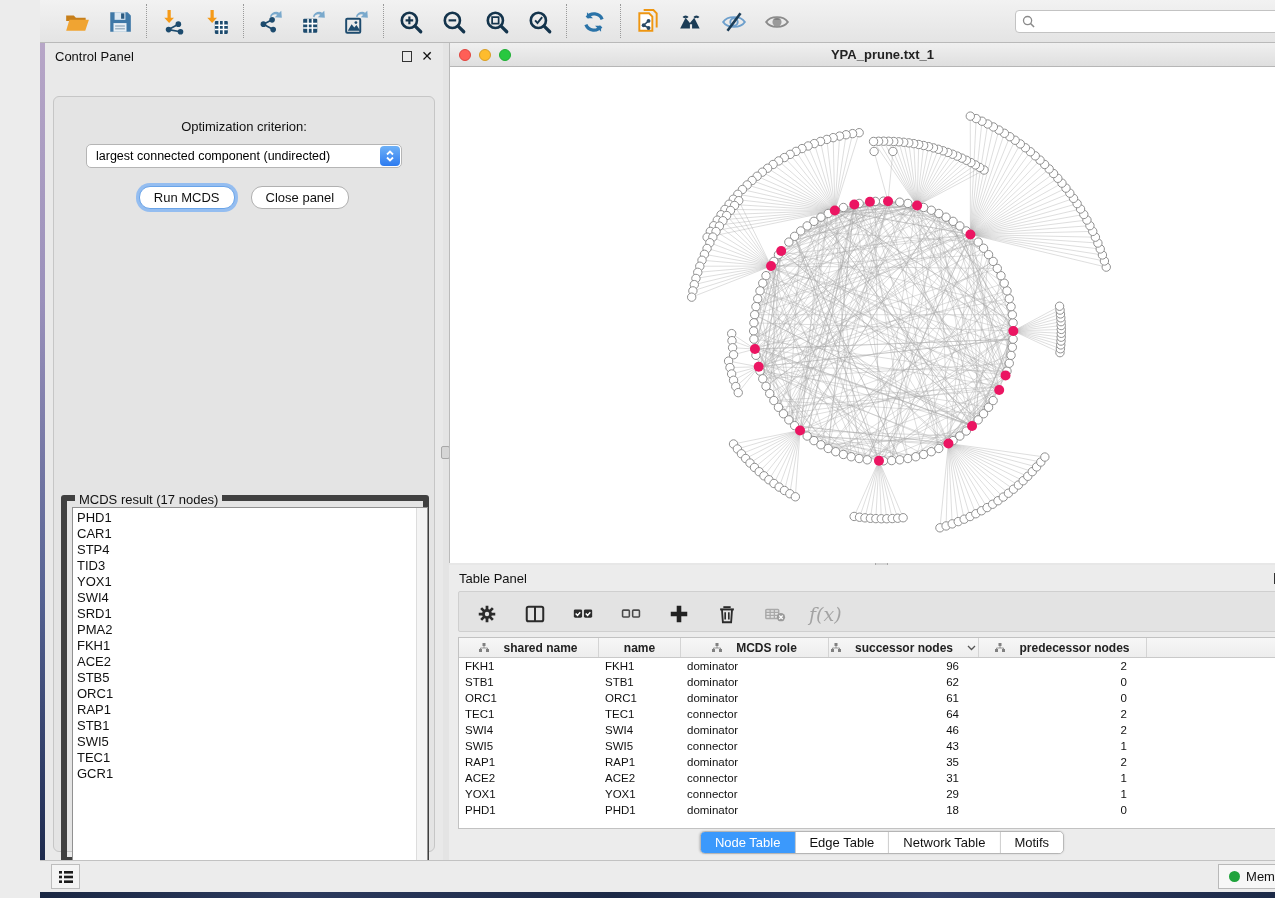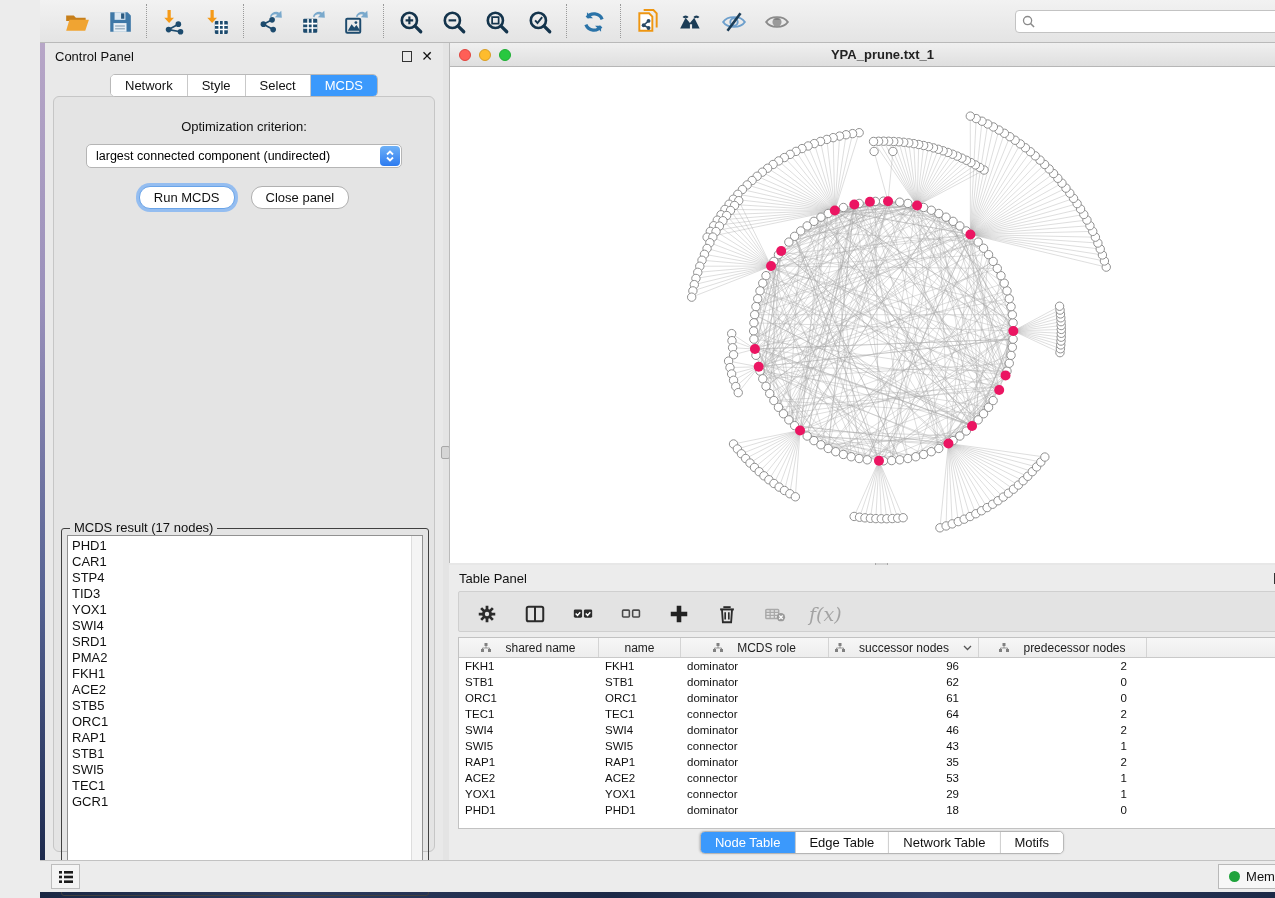--- a/index.html
+++ b/index.html
@@ -40,22 +40,22 @@
   #opt-label { text-align:center; margin-top:22px; font-size:13px; color:#111; }
   #opt-select { margin:10px auto 0; width:316px; height:24px; background:#fff; border:1px solid #b5b5b5;
     border-radius:5px; display:flex; align-items:center; padding-left:9px; font-size:13px; cursor:pointer; position:relative; }
   #opt-select .stepper { position:absolute; right:1px; top:1px; width:20px; height:20px; border-radius:4px;
     background:linear-gradient(#6eb1f7,#2d7bf0); display:flex; flex-direction:column; align-items:center; justify-content:center; }
   #opt-select .stepper svg { width:10px; height:14px; }
   #cp-buttons { display:flex; justify-content:center; gap:16px; margin-top:18px; }
   .mac-btn { background:#fff; border:1px solid #b0b0b0; border-radius:11px; font-size:13px; padding:3px 14px; cursor:pointer; color:#111; }
   .mac-btn.focused { box-shadow:0 0 0 3px rgba(82,156,250,.55); border-color:#6aa4e8; }
 
-  #mcds-group { position:absolute; left:7px; top:431px; width:368px; height:368px;
-    border:1px solid #404040; border-radius:3px; }
+  #mcds-group { position:absolute; left:7px; top:398px; width:368px; height:368px;
+    border:6px solid #404040; border-radius:3px; }
   #mcds-group legend,.group-title { position:absolute; top:-9px; left:8px; background:#e4e4e4; padding:0 4px; font-size:13px; color:#111; }
   #mcds-list { position:absolute; left:5px; top:6px; width:356px; height:354px; background:#fff;
     border:1px solid #919191; font-size:13px; color:#111; overflow:hidden; }
   #mcds-list .list-inner { padding:2px 0 0 4px; line-height:16px; }
   #mcds-scroll { position:absolute; right:0; top:0; width:11px; height:100%; background:#f4f4f4; border-left:1px solid #ddd; }
 
   
   #divider-v { left:403px; top:43px; width:6px; height:817px; background:#e4e4e4; cursor:col-resize; }
   #divider-v .handle, #divider-h .handle { position:absolute; background:#d6d6d6; border:1px solid #a8a8a8; border-radius:2px; }
   #divider-v .handle { left:-2px; top:403px; width:9px; height:13px; }
@@ -76,21 +76,21 @@
 
   
   #table-panel { left:409px; top:565px; width:866px; height:290px; background:#ececec; }
   #tp-toolbar { position:absolute; left:9px; top:26px; width:845px; height:41px; background:#e3e3e3;
     border:1px solid #cfcfcf; border-radius:2px; display:flex; align-items:center; gap:21px; padding:0 14px; }
   #tp-toolbar .tb-btn svg { width:22px; height:22px; }
   #node-table { position:absolute; left:9px; top:72px; width:845px; height:192px; background:#fff;
     border:1px solid #c2c2c2; overflow:hidden; }
   .th-row { display:flex; height:20px; background:linear-gradient(#f7f7f7,#ededed); border-bottom:1px solid #c9c9c9; }
   .th { display:flex; align-items:center; justify-content:center; gap:14px; font-size:12px; color:#222;
-    border-right:1px solid #d4d4d4; cursor:pointer; }
+    border-right:1px solid #d4d4d4; cursor:pointer;font-weight:bold; }
   .tr { display:flex; height:16px; align-items:center; }
   .td { font-size:11.5px; color:#111; padding:0 6px; white-space:nowrap; overflow:hidden; }
   .num { text-align:right; }
   #nt-scroll { position:absolute; right:1px; top:21px; width:13px; height:170px; background:#fafafa; }
   #nt-scroll .thumb { position:absolute; left:2px; top:8px; width:9px; height:100px; background:#c9c9c9; border-radius:5px; }
   #tp-tabs { position:absolute; left:50%; transform:translateX(-50%); top:266px; display:flex;
     border:1px solid #b5b5b5; border-radius:5px; overflow:hidden; background:#fff; box-shadow:0 0 2px rgba(0,0,0,.15); }
 
   
   #status-bar { left:0; top:860px; width:1275px; height:32px; background:#ececec; border-top:1px solid #c2c2c2;
@@ -263,26 +263,20 @@
 <div id="desktop-bottom" class="abs"></div>
 
 <section id="control-panel" class="abs">
   <div class="panel-header">
     <span>Control Panel</span>
     <span class="hdr-icons">
       <span class="hdr-float"></span>
       <span class="hdr-close">✕</span>
     </span>
   </div>
-  <nav id="cp-tabs">
-      <div class="seg-tab">Network</div>
-      <div class="seg-tab">Style</div>
-      <div class="seg-tab">Select</div>
-      <div class="seg-tab active">MCDS</div>
-    </nav>
   <div id="cp-content">
     <div id="opt-label">Optimization criterion:</div>
     <div id="opt-select">
       <span style="font-size:12.5px">largest connected component (undirected)</span>
       <span class="stepper">
           <svg viewBox="0 0 10 14">
             <path d="M2 5.5 L5 2.5 L8 5.5" fill="none" stroke="#fff" stroke-width="1.8"></path>
             <path d="M2 8.5 L5 11.5 L8 8.5" fill="none" stroke="#fff" stroke-width="1.8"></path>
           </svg>
         </span>
@@ -1317,21 +1311,21 @@
           <div class="td" style="width: 140px;">RAP1</div>
           <div class="td" style="width: 82px;">RAP1</div>
           <div class="td" style="width: 148px;">dominator</div>
           <div class="td num" style="width: 136px;">35</div>
           <div class="td num" style="width: 168px;">2</div>
         </div>
         <div class="tr">
           <div class="td" style="width: 140px;">ACE2</div>
           <div class="td" style="width: 82px;">ACE2</div>
           <div class="td" style="width: 148px;">connector</div>
-          <div class="td num" style="width: 136px;">53</div>
+          <div class="td num" style="width: 136px;">31</div>
           <div class="td num" style="width: 168px;">1</div>
         </div>
         <div class="tr">
           <div class="td" style="width: 140px;">YOX1</div>
           <div class="td" style="width: 82px;">YOX1</div>
           <div class="td" style="width: 148px;">connector</div>
           <div class="td num" style="width: 136px;">29</div>
           <div class="td num" style="width: 168px;">1</div>
         </div>
         <div class="tr">

